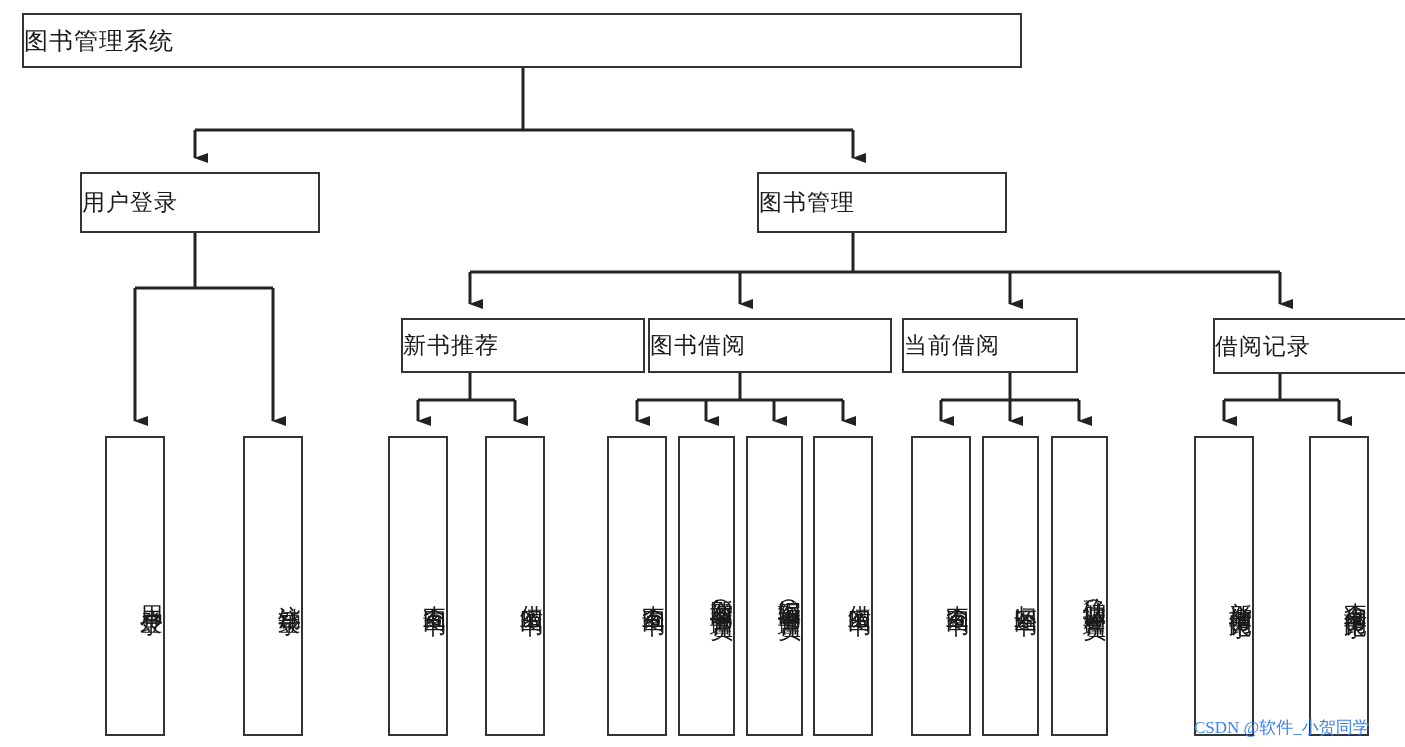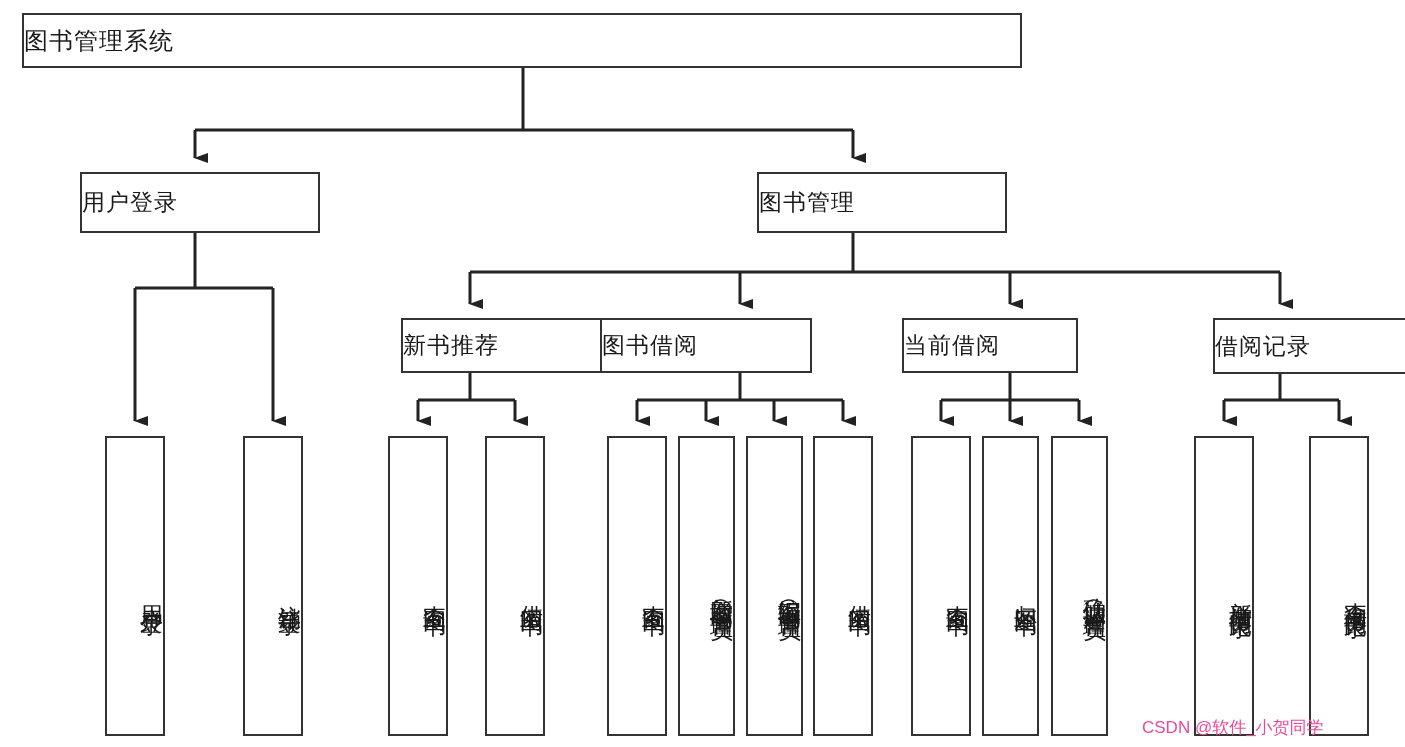--- a/index.html
+++ b/index.html
@@ -53,26 +53,27 @@
     padding-top: 14px;
   }
   .node.v .vtext {
     writing-mode: vertical-rl;
     text-orientation: upright;
     white-space: nowrap;
     line-height: 1;
   }
   .watermark {
     position: absolute;
-    left: 1142px;
+    left: 1194px;
     top: 716px;
     font-size: 17px;
-    color: #ec4899;
+    color: #3b82f6;
     white-space: nowrap;
     z-index: 5;
+    font-family: Liberation Serif, serif;
   }
 </style>
 </head>
 <body>
 
 <div id="canvas">
 
   <svg id="edges" viewBox="0 0 1405 747">
     <defs>
       <marker id="arrow" viewBox="0 0 12 14" refX="6" refY="13" markerWidth="12" markerHeight="14" orient="auto-start-reverse" markerUnits="userSpaceOnUse">
@@ -130,21 +131,21 @@
   <div class="node h" style="left:80px; top:172px; width:240px; height:61px;">
     <span>用户登录</span>
   </div>
   <div class="node h" style="left:712px; top:172px; width:250px; height:61px;margin-left:45px;">
     <span>图书管理</span>
   </div>
 
   <div class="node h" style="left:362px; top:318px; width:244px; height:55px;margin-left:39px;">
     <span>新书推荐</span>
   </div>
-  <div class="node h" style="left:600px; top:318px; width:212px; height:55px;font-family:Liberation Mono, monospace;">
+  <div class="node h" style="left:648px; top:318px; width:244px; height:55px;font-family:Liberation Mono, monospace;">
     <span>图书借阅</span>
   </div>
   <div class="node h" style="left:902px; top:318px; width:176px; height:55px;">
     <span>当前借阅</span>
   </div>
   <div class="node h" style="left:1172px; top:318px; width:216px; height:56px;margin-left:41px;">
     <span>借阅记录</span>
   </div>
 
   <div class="node v" style="left:105px; top:436px; width:60px; height:300px;">

